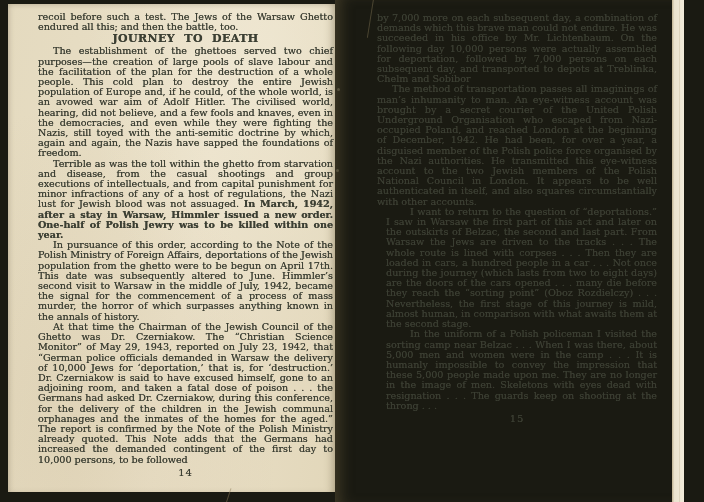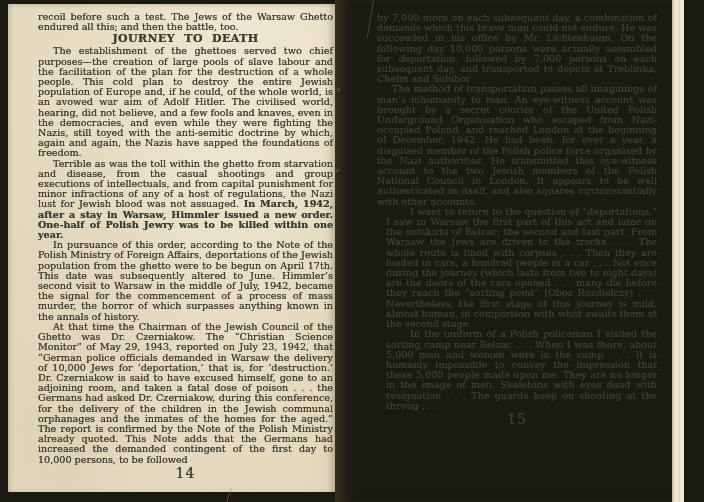--- a/index.html
+++ b/index.html
@@ -62,21 +62,21 @@
   .heading{
     font-weight:700;text-align:center;text-indent:0 !important;
     font-size:11px;line-height:12px;letter-spacing:0.4px;word-spacing:5px;
     margin:1px 0 1px 0 !important;
   }
   .bold-run{font-weight:700;}
   .quote{margin-left:9px;}
   .quote p{text-indent:24px;}
   .page-number{
     text-align:center;text-indent:0 !important;
-    font-size:14px;margin-top:3px !important;letter-spacing:1px;
+    font-size:10px;margin-top:3px !important;letter-spacing:1px;
   }
 </style>
 </head>
 <body>
 
 <div id="screenshot">
 
   <div id="left-page" class="page"></div>
   <div id="right-page" class="page"></div>
   <div id="fore-edge" class="page"></div>

